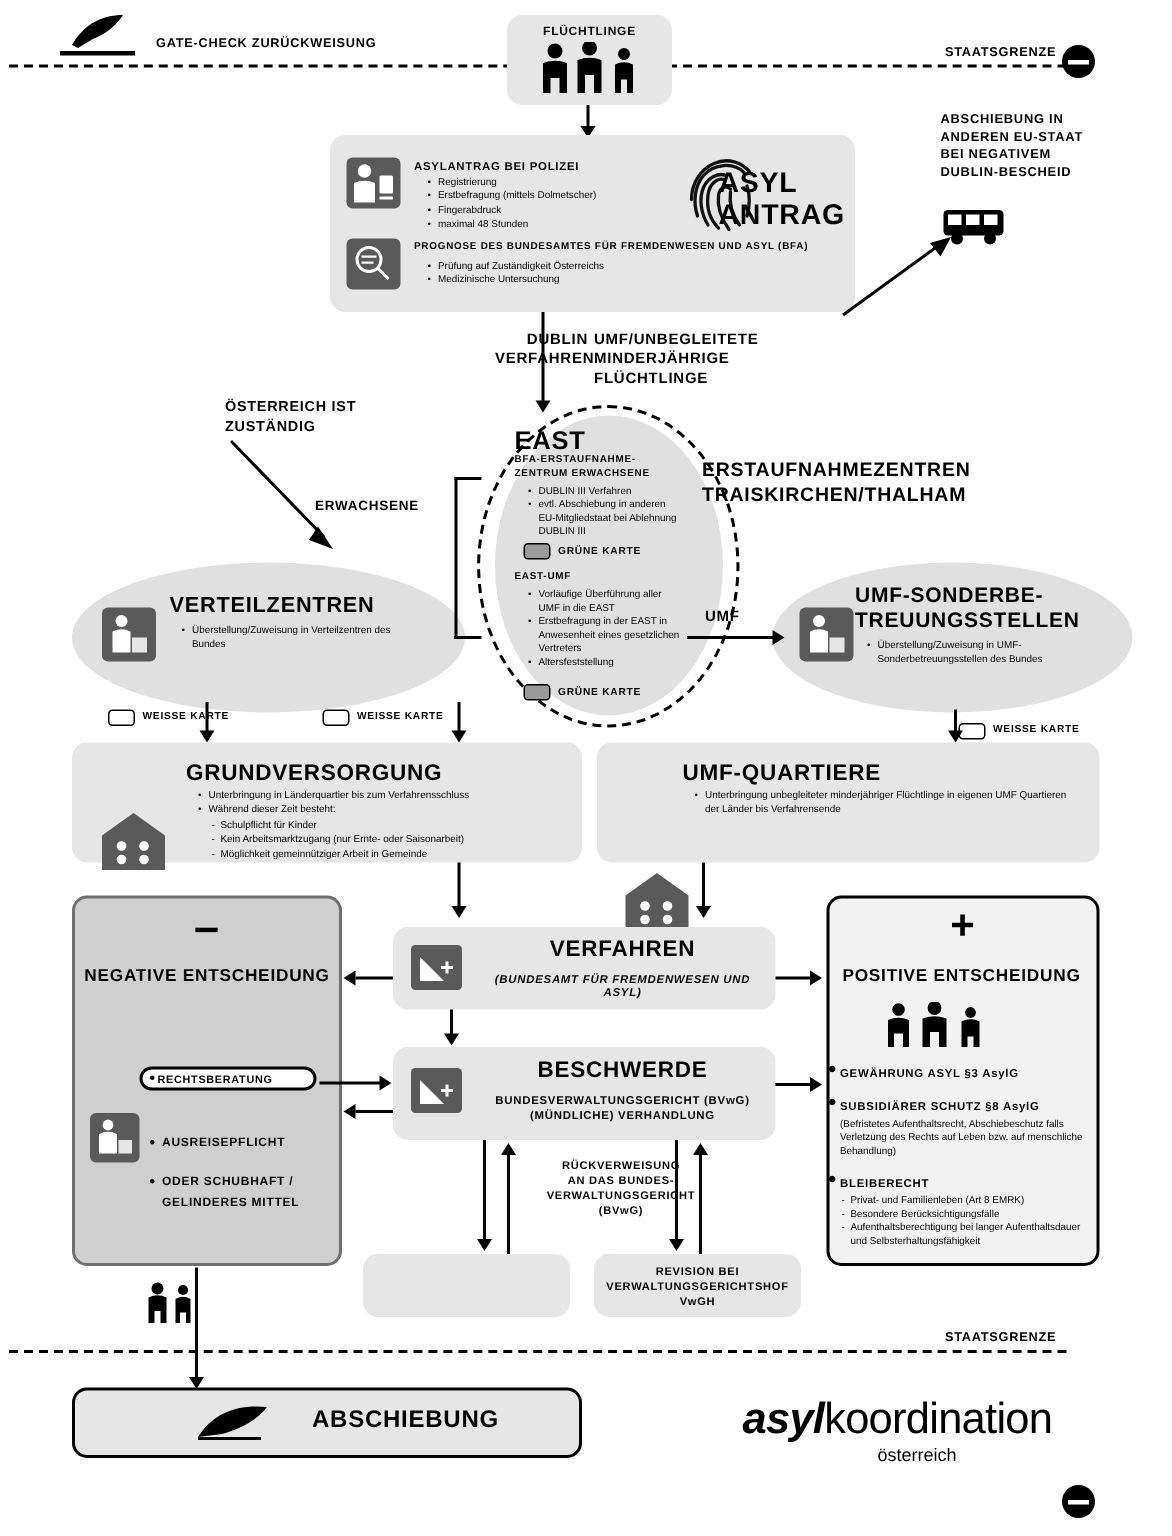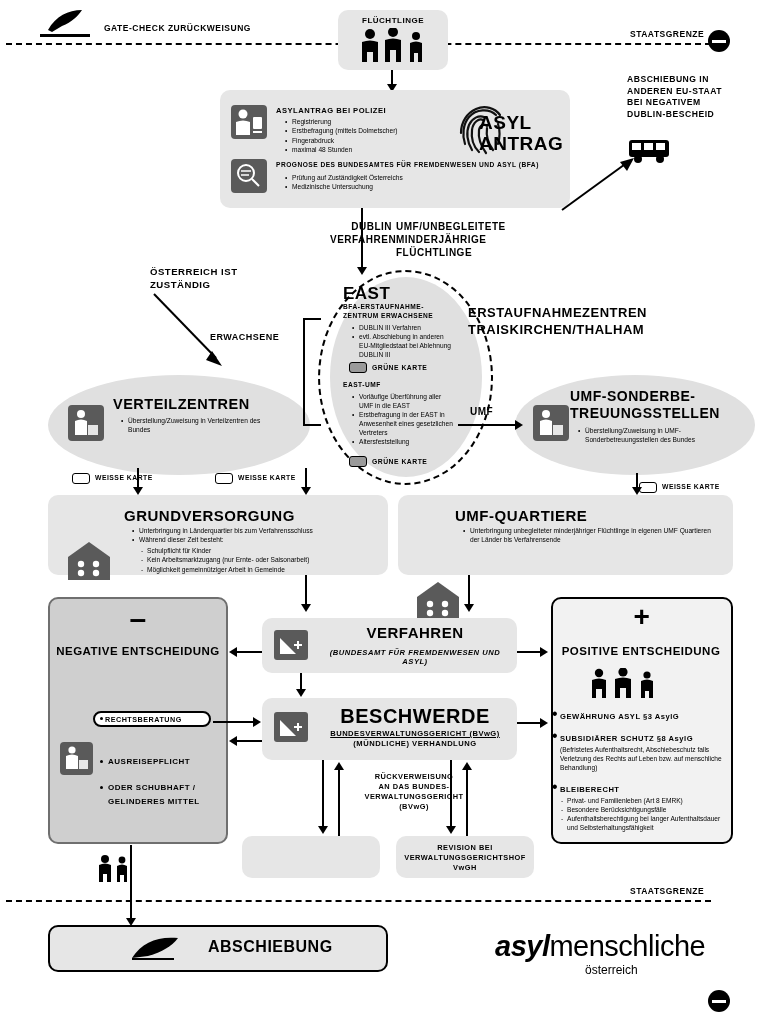--- a/index.html
+++ b/index.html
@@ -437,22 +437,22 @@
   <div class="abs arrowright" style="left:540px; top:647px;"></div>
 
   <div class="abs box-grey" style="left:262px; top:698px; width:255px; height:62px;"></div>
   <div class="abs" style="left:274px; top:712px;">
     <svg width="34" height="30" viewBox="0 0 34 30">
       <rect x="0" y="0" width="34" height="30" rx="3" fill="#5a5a5a"></rect>
       <path d="M6 24 L6 8 L22 24 Z" fill="#fff"></path>
       <path d="M24 11 L24 19 M20 15 L28 15" stroke="#fff" stroke-width="2"></path>
     </svg>
   </div>
-  <div class="abs title-bold" style="left:320px; top:705px; width:190px; text-align:center; font-size:20px;">BESCHWERDE</div>
-  <div class="abs title-bold" style="left:316px; top:729px; width:198px; text-align:center; font-size:7.6px;text-decoration:underline;">BUNDESVERWALTUNGSGERICHT (BVwG)</div>
+  <div class="abs title-bold" style="left:320px; top:705px; width:190px; text-align:center; font-size:15px;">BESCHWERDE</div>
+  <div class="abs title-bold" style="left:316px; top:729px; width:198px; text-align:center; font-size:7.6px;">BUNDESVERWALTUNGSGERICHT (BVwG)</div>
   <div class="abs title-bold" style="left:316px; top:739px; width:198px; text-align:center; font-size:7.6px;">(MÜNDLICHE) VERHANDLUNG</div>
 
   <div class="abs hline" style="left:213px; top:721px; width:41px;"></div>
   <div class="abs arrowright" style="left:253px; top:717px;"></div>
   <div class="abs hline" style="left:237px; top:740px; width:25px;"></div>
   <div class="abs arrowleft" style="left:229px; top:736px;"></div>
 
   <div class="abs vline" style="left:300px; top:673px; height:18px;"></div>
   <div class="abs arrowdown" style="left:296px; top:689px;"></div>
 
@@ -538,17 +538,17 @@
   <div class="abs box-outline" style="left:48px; top:925px; width:340px; height:47px;"></div>
   <div class="abs" style="left:128px; top:936px;">
     <svg width="56" height="26" viewBox="0 0 56 26">
       <path d="M4 22 C14 6 30 0 50 2 C44 10 34 16 20 20 Z" fill="#000"></path>
       <path d="M4 22 L46 22 L46 24 L4 24 Z" fill="#000"></path>
     </svg>
   </div>
   <div class="abs title-bold" style="left:208px; top:938px; font-size:16px;">ABSCHIEBUNG</div>
 
   <div class="abs" style="left:495px; top:930px;">
-    <span style="font-style:italic; font-weight:bold; font-size:29px; letter-spacing:-0.5px;">asyl</span><span style="font-size:29px; letter-spacing:-0.5px;">menschliche</span>
+    <span style="font-style:italic; font-weight:bold; font-size:29px; letter-spacing:-0.5px;">asyl</span><span style="font-size:29px; letter-spacing:-0.5px;">koordination</span>
   </div>
   <div class="abs" style="left:585px; top:963px; font-size:12px;">österreich</div>
 
 </div>
 
 </body></html>

